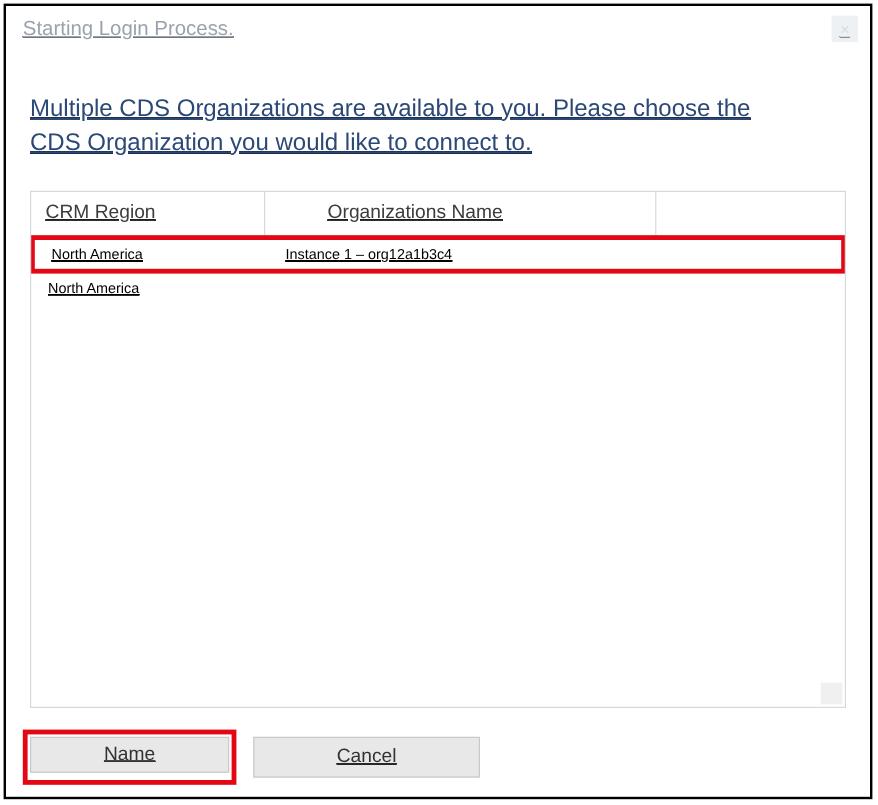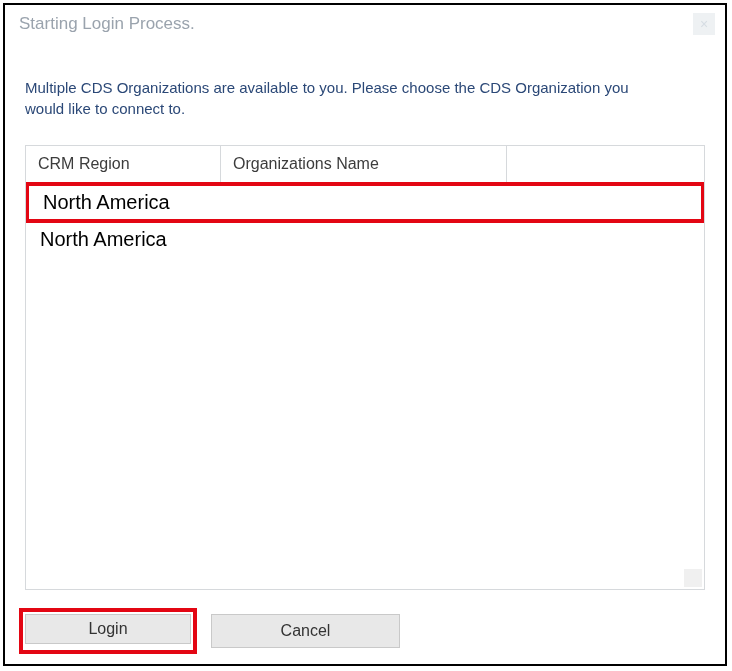--- a/index.html
+++ b/index.html
@@ -1,18 +1,19 @@
 <!DOCTYPE html>
 <html><head>
   <meta charset="utf-8">
   <style>
     * {
       box-sizing: border-box;
       margin: 0;
       padding: 0;
+      text-decoration: underline;
     }
     body {
       font-family: "Segoe UI", Arial, sans-serif;
       background: #fff;
       width: 732px;
       height: 671px;
       position: relative;
     }
     .window {
       width: 724px;
@@ -47,35 +48,36 @@
       font-size: 14px;
     }
     .content {
       padding: 34px 20px 12px 20px;
       flex: 1;
       display: flex;
       flex-direction: column;
     }
     .instruction {
       color: #2b4877;
-      font-size: 15px;
+      font-size: 20px;
       line-height: 1.4;
       margin-bottom: 26px;
       padding-right: 50px;
     }
     .table-wrap {
       border: 1px solid #d6d9dc;
       flex: 1;
       position: relative;
       overflow: hidden;
       background: #fff;
     }
     .table-header {
       display: flex;
       border-bottom: 1px solid #d6d9dc;
+      gap: 40px;
     }
     .th {
       padding: 9px 12px;
       color: #3c3c3c;
       font-size: 16px;
       border-right: 1px solid #d6d9dc;
     }
     .th:last-child {
       border-right: none;
     }
@@ -85,21 +87,21 @@
     .table-body {
       position: relative;
     }
     .tr {
       display: flex;
       position: relative;
     }
     .td {
       padding: 5px 14px;
       color: #000;
-      font-size: 20px;
+      font-size: 12px;
     }
     .td.col-region { width: 195px; }
     .td.col-org { flex: 1; }
     .highlight-row {
       border: 4px solid #e30613;
       position: relative;
       margin: -1px -1px 0 -1px;
     }
     .scrollbar-corner {
       position: absolute;
@@ -154,30 +156,31 @@
     <div class="table-wrap">
       <div class="table-header">
         <div class="th col-region">CRM Region</div>
         <div class="th col-org">Organizations Name</div>
         <div class="th col-blank"></div>
       </div>
       <div class="table-body">
 
         <div class="tr highlight-row">
           <div class="td col-region">North America</div>
+          <div class="td col-org">Instance 1 – org12a1b3c4</div>
         </div>
 
         <div class="tr">
           <div class="td col-region">North America</div>
         </div>
 
       </div>
       <div class="scrollbar-corner"></div>
     </div>
   </div>
 
   <div class="buttons">
     <div class="btn-highlight-wrap">
-      <button class="btn">Login</button>
+      <button class="btn">Name</button>
     </div>
     <button class="btn">Cancel</button>
   </div>
 </div>
 
 </body></html>

